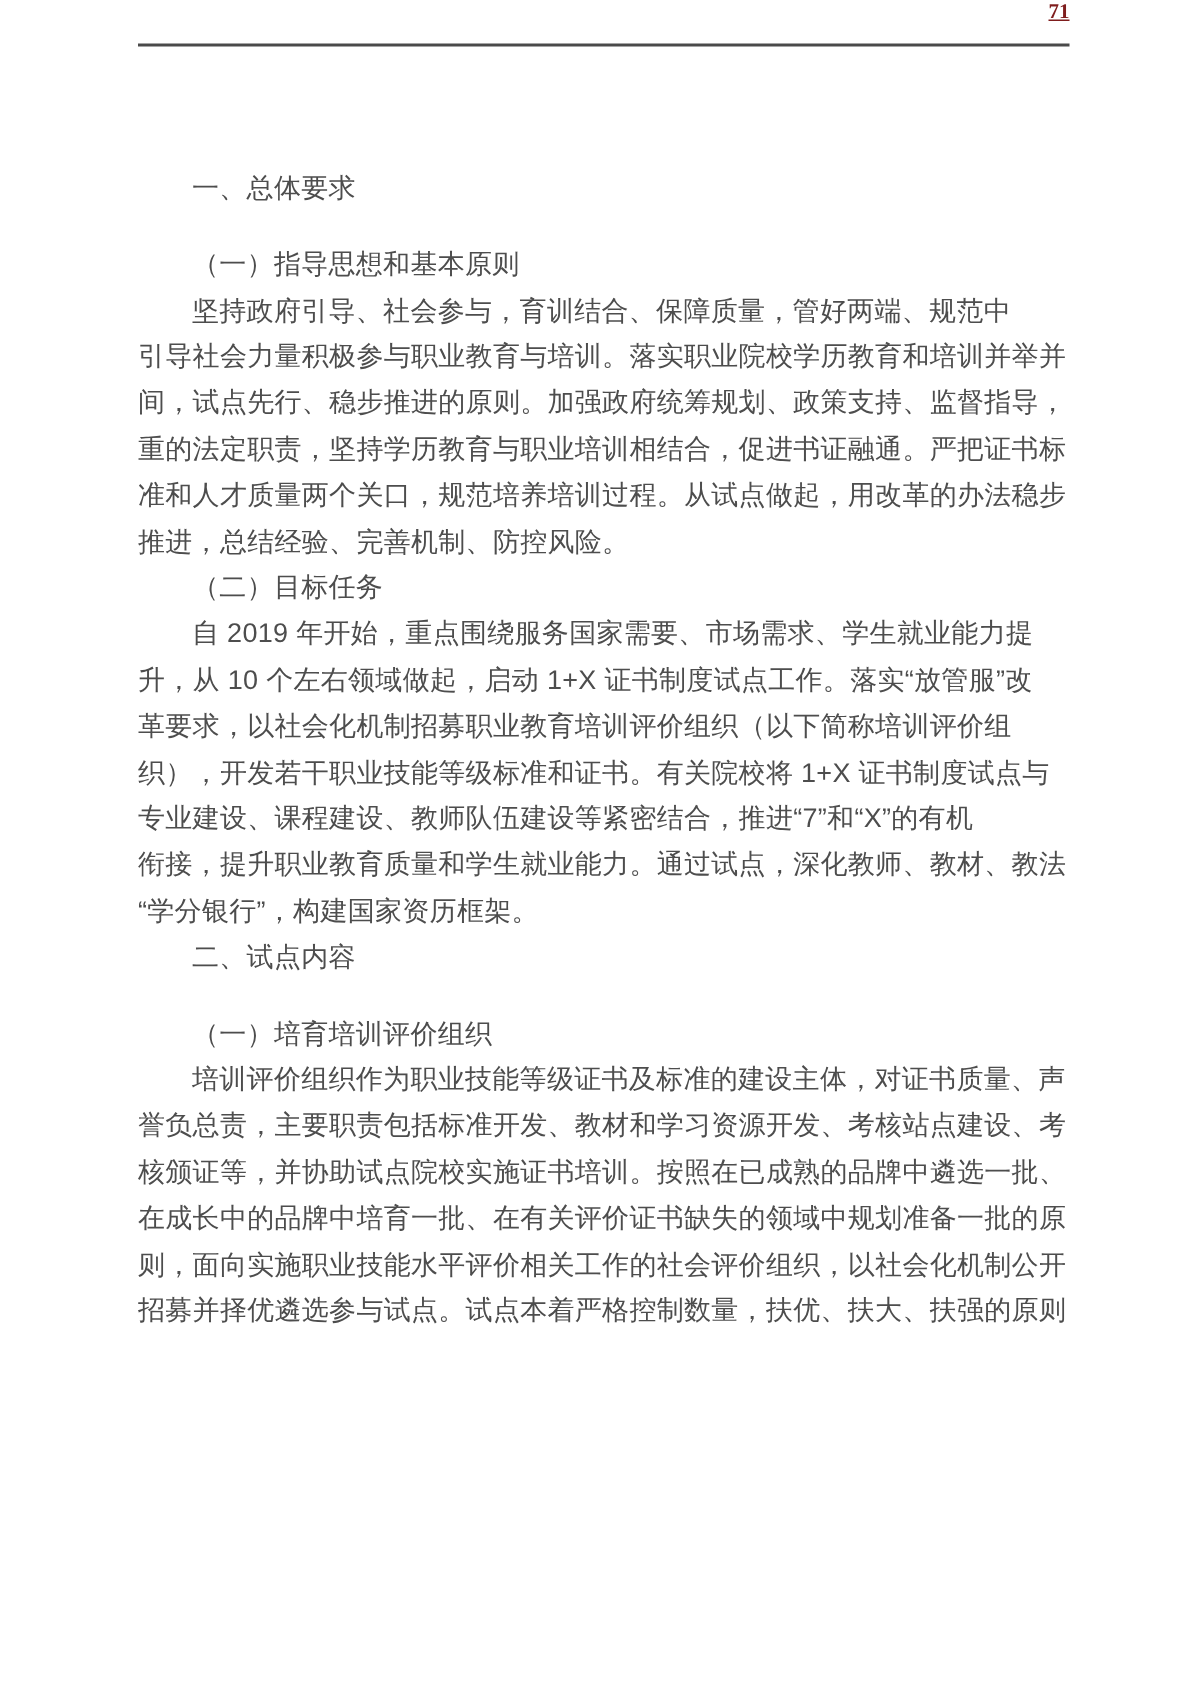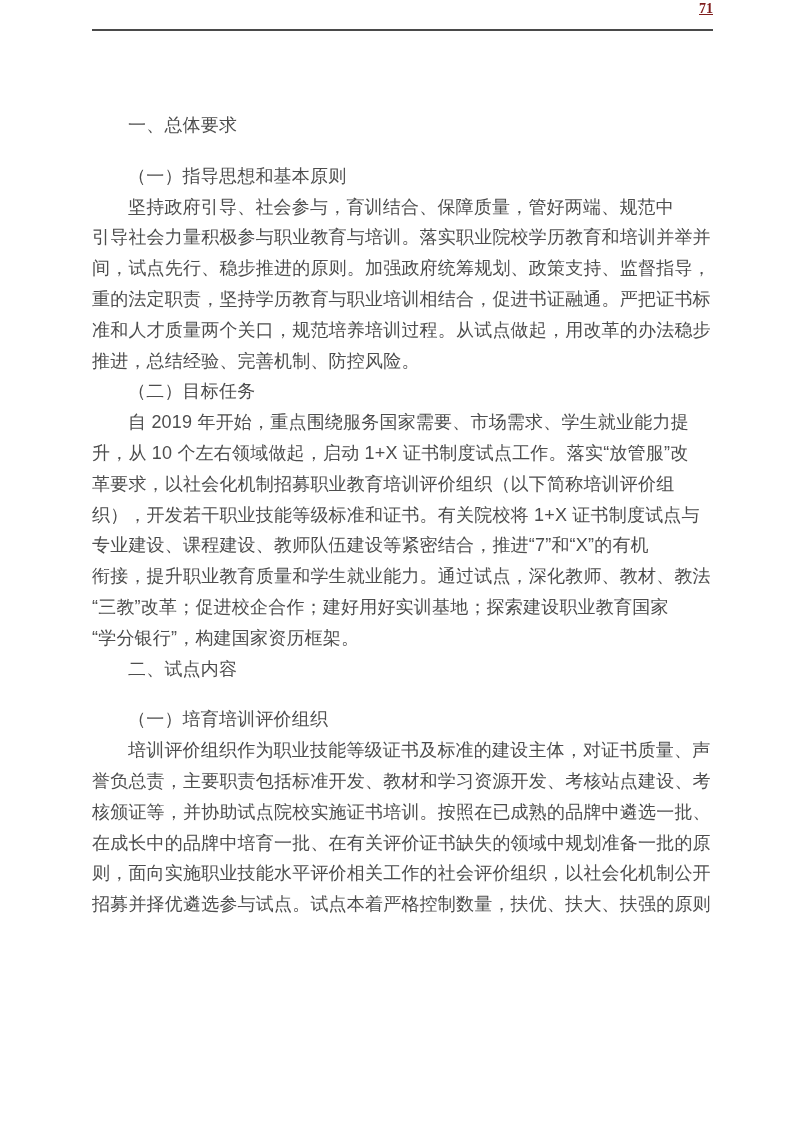--- a/index.html
+++ b/index.html
@@ -71,21 +71,20 @@
 
     <div class="h2 indent">（二）目标任务</div>
 
     <div class="para">
       <div class="line indent">自 2019 年开始，重点围绕服务国家需要、市场需求、学生就业能力提</div>
       <div class="line">升，从 10 个左右领域做起，启动 1+X 证书制度试点工作。落实“放管服”改</div>
       <div class="line">革要求，以社会化机制招募职业教育培训评价组织（以下简称培训评价组</div>
       <div class="line">织），开发若干职业技能等级标准和证书。有关院校将 1+X 证书制度试点与</div>
       <div class="line">专业建设、课程建设、教师队伍建设等紧密结合，推进“7”和“X”的有机</div>
       <div class="line">衔接，提升职业教育质量和学生就业能力。通过试点，深化教师、教材、教法</div>
-      <div class="line">“三教”改革；促进校企合作；建好用好实训基地；探索建设职业教育国家</div>
       <div class="line">“学分银行”，构建国家资历框架。</div>
     </div>
 
     <div class="h1 indent">二、试点内容</div>
 
     <div class="h2 indent">（一）培育培训评价组织</div>
 
     <div class="para">
       <div class="line indent">培训评价组织作为职业技能等级证书及标准的建设主体，对证书质量、声</div>
       <div class="line">誉负总责，主要职责包括标准开发、教材和学习资源开发、考核站点建设、考</div>

